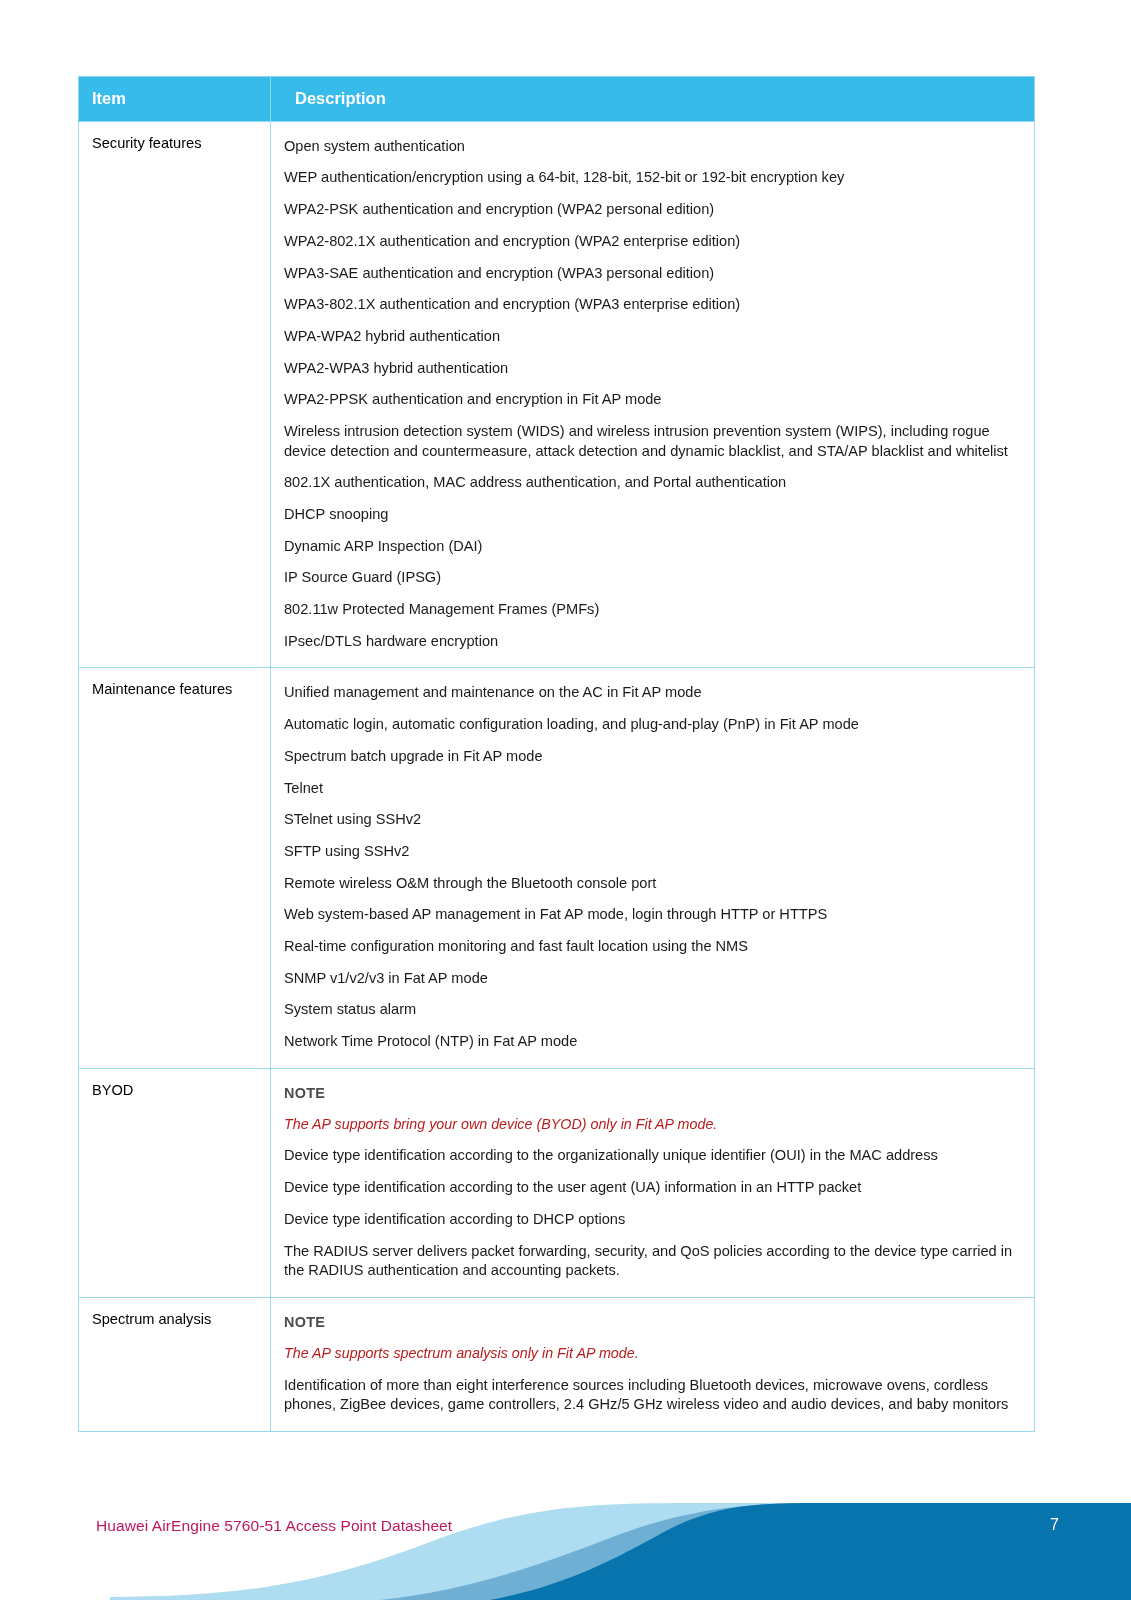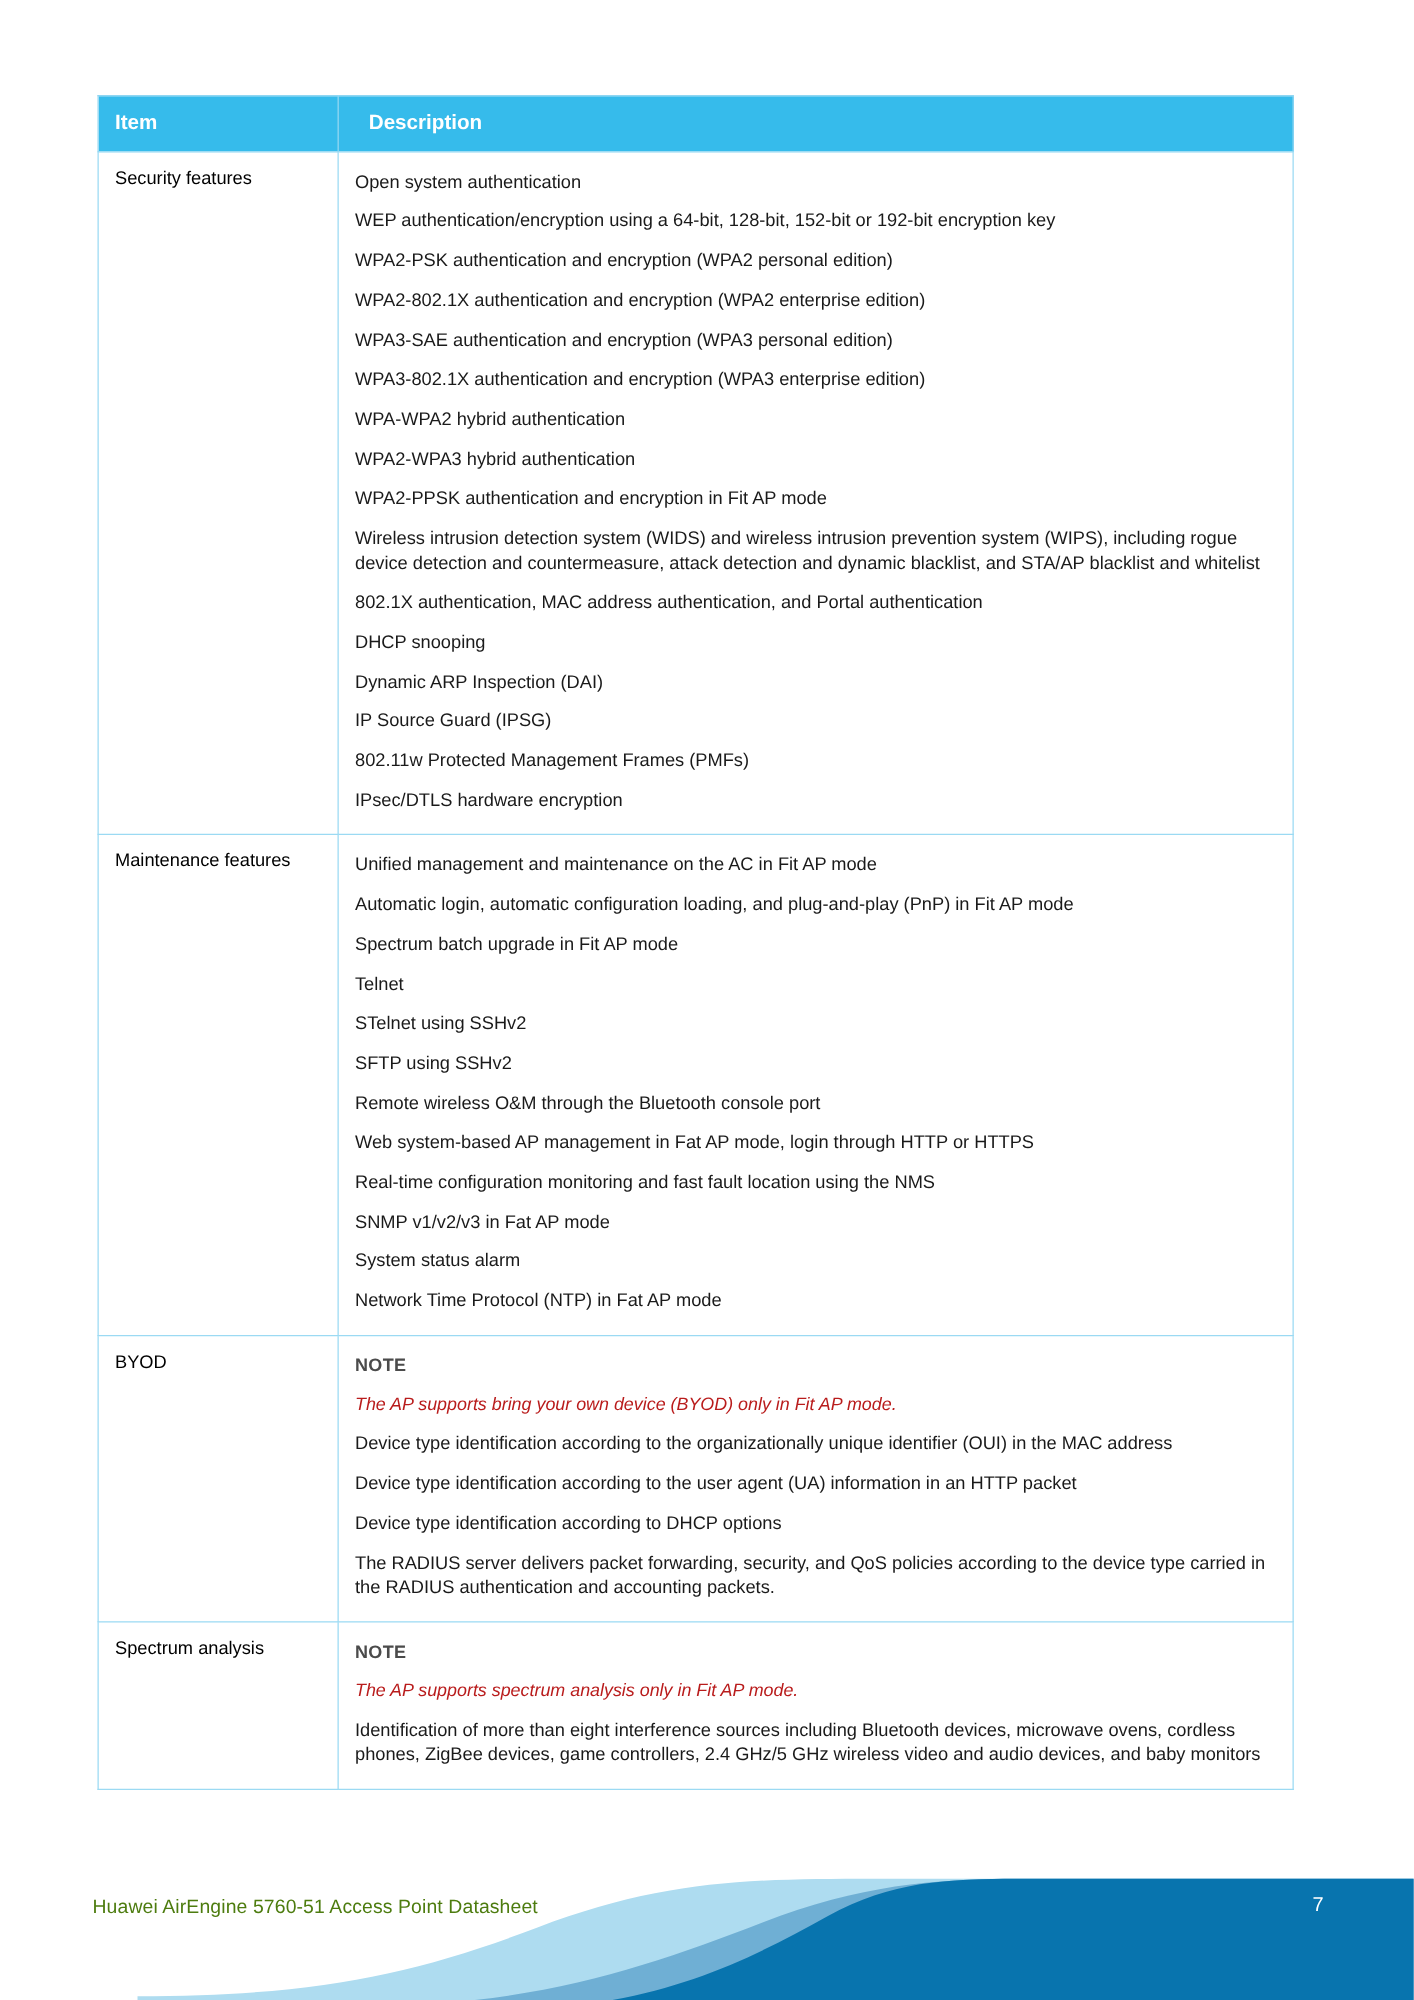--- a/index.html
+++ b/index.html
@@ -95,24 +95,24 @@
     height: 130px;
   }
   .footer svg {
     position: absolute;
     left: 0;
     bottom: 0;
     display: block;
   }
   .footer-text {
     position: absolute;
-    left: 74px;
+    left: 96px;
     top: 47px;
     font-size: 15.5px;
-    color: #4d7c0f;
+    color: #be185d;
     letter-spacing: 0.1px;
     white-space: nowrap;
   }
   .page-number {
     position: absolute;
     right: 72px;
     top: 46px;
     font-size: 16px;
     color: #ffffff;
   }

